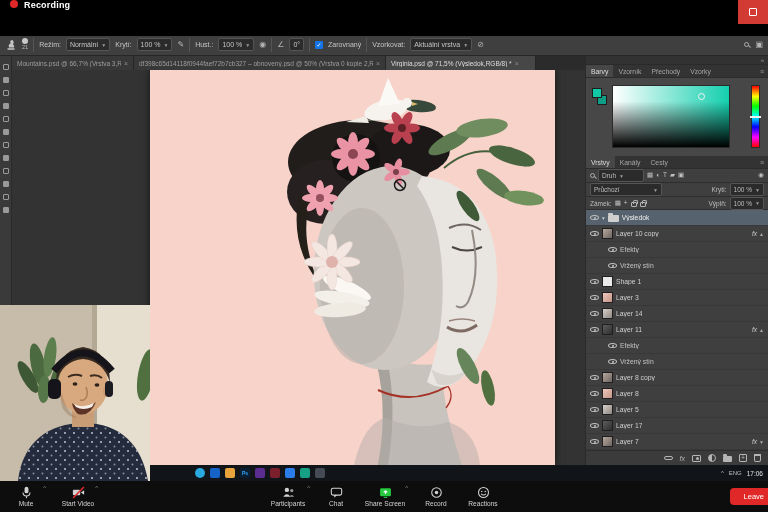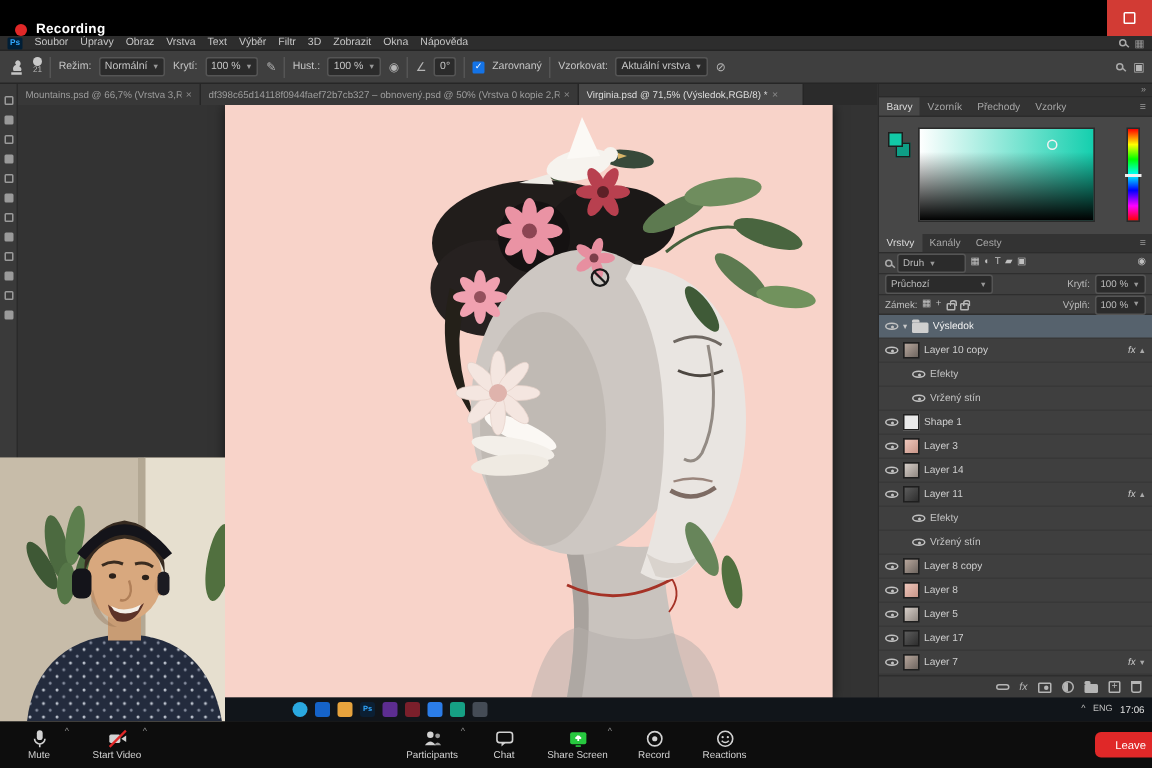--- a/index.html
+++ b/index.html
@@ -1,21 +1,21 @@
 <!DOCTYPE html>
 <html><head>
 <meta charset="utf-8">
 <style>
   html,body{margin:0;padding:0;background:#000;}
   .root{position:relative;width:768px;height:512px;overflow:hidden;background:#353535;
         font-family:"Liberation Sans",sans-serif;-webkit-font-smoothing:antialiased;}
   .root *{box-sizing:border-box;}
 
   
-  .zoom-topbar{position:absolute;top:0;left:0;right:0;height:24px;background:#000;display:flex;align-items:flex-end;z-index:7;}
+  .zoom-topbar{position:absolute;top:0;left:0;right:0;height:36px;background:#000;display:flex;align-items:flex-start;z-index:7;}
   .rec-dot{width:8px;height:8px;border-radius:50%;background:#e02828;margin:0 6px 0 10px;}
   .rec-label{color:#fff;font-size:9px;font-weight:bold;letter-spacing:.2px;}
   .topbar-stop{margin-left:auto;width:30px;height:24px;background:#d23b34;display:flex;align-items:center;justify-content:center;}
   .topbar-stop span{width:8px;height:8px;border:1.5px solid #fff;border-radius:1px;display:block;}
 
   
   .menubar{position:absolute;top:24px;left:0;right:0;height:10px;background:#2d2d2d;border-bottom:1px solid #242424;
            display:flex;align-items:center;gap:8px;padding:0 5px;color:#c6c6c6;font-size:7px;z-index:2;}
   .ps-logo{width:10px;height:8px;background:#001e36;color:#31a8ff;font-size:5.5px;font-weight:bold;display:flex;align-items:center;justify-content:center;border-radius:1px;flex:none;}
   .menubar .mi{white-space:nowrap;cursor:default;}

